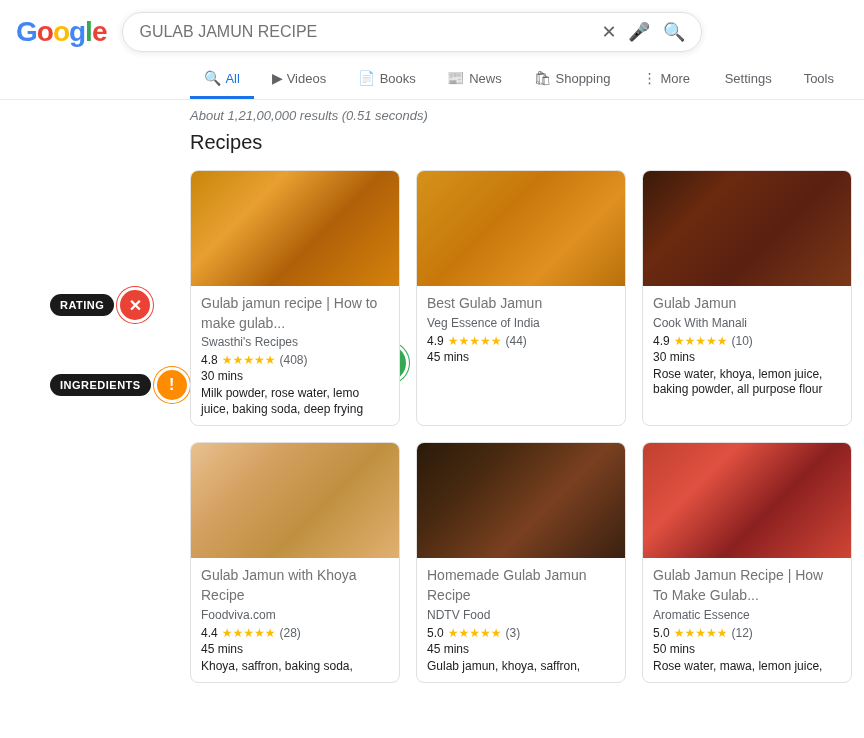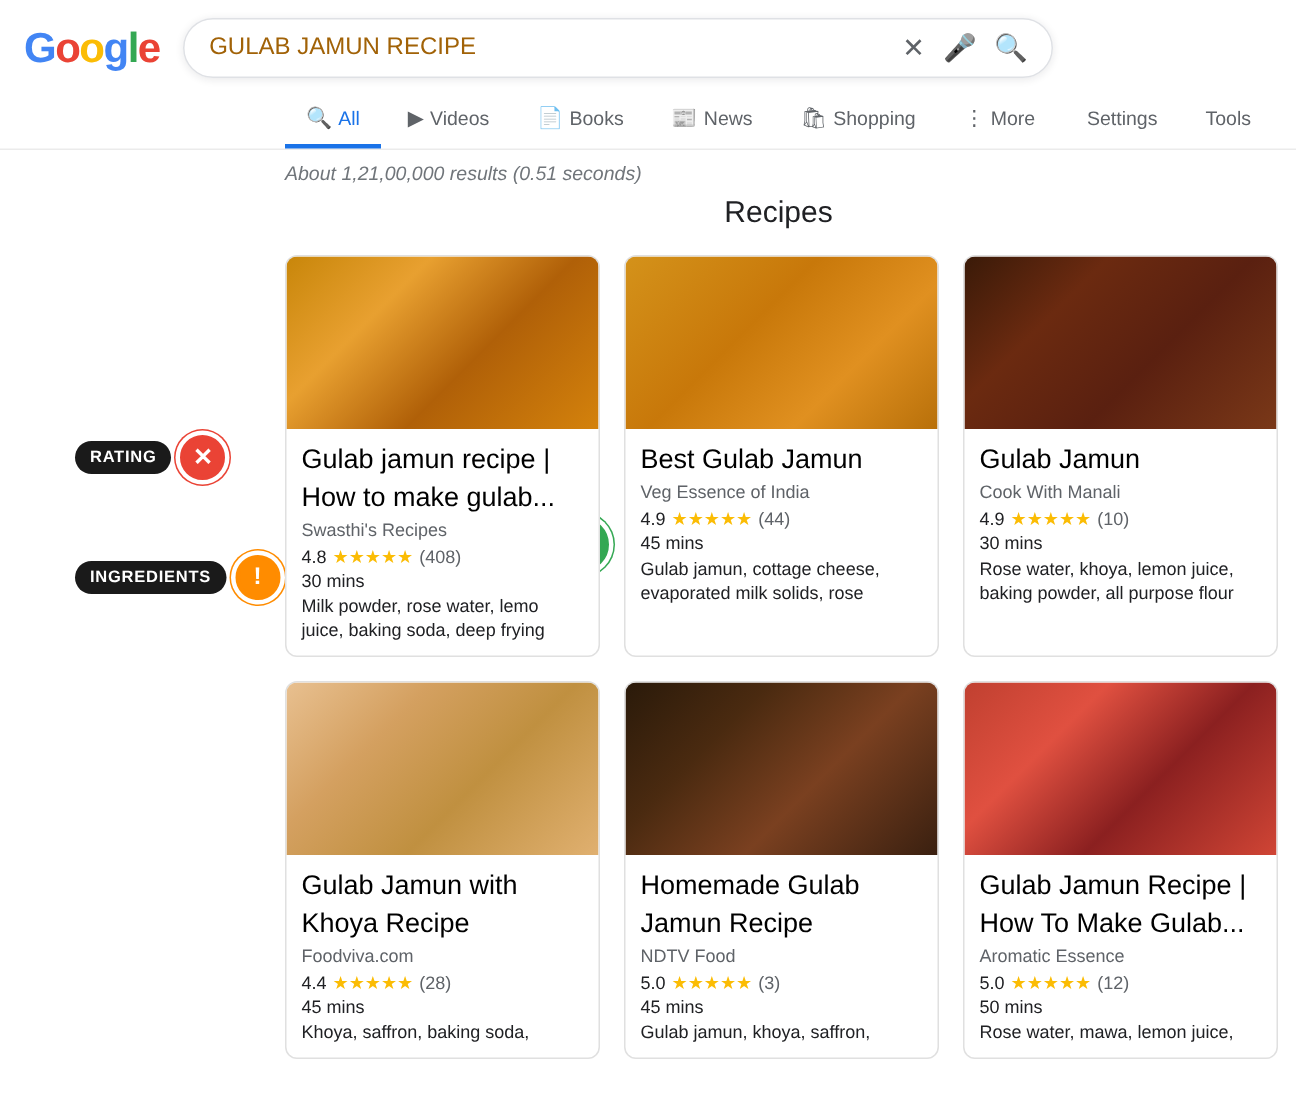--- a/index.html
+++ b/index.html
@@ -7,57 +7,57 @@
 
     
     .header { display: flex; align-items: center; padding: 12px 16px 0 16px; gap: 16px; }
     .google-logo { display: flex; align-items: center; font-size: 28px; font-weight: bold; letter-spacing: -1px; cursor: pointer; }
     .g-blue { color: #4285F4; }
     .g-red { color: #EA4335; }
     .g-yellow { color: #FBBC05; }
     .g-green { color: #34A853; }
 
     .search-bar { display: flex; align-items: center; border: 1px solid #dfe1e5; border-radius: 24px; padding: 8px 16px; flex: 1; max-width: 580px; box-shadow: 0 1px 6px rgba(32,33,36,0.1); }
-    .search-input { border: none; outline: none; font-size: 16px; flex: 1; color: #a16207; background: transparent; }
+    .search-input { border: none; outline: none; font-size: 16px; flex: 1; color: #737373; background: transparent; }
     .search-icons { display: flex; align-items: center; gap: 12px; }
     .icon-btn { background: none; border: none; cursor: pointer; display: flex; align-items: center; color: #5f6368; font-size: 18px; }
 
     
     .nav-tabs { display: flex; align-items: center; padding: 8px 16px 0 190px; border-bottom: 1px solid #ebebeb; gap: 4px; }
     .nav-tab { display: flex; align-items: center; gap: 4px; padding: 10px 14px; font-size: 13px; color: #5f6368; cursor: pointer; border-bottom: 3px solid transparent; text-decoration: none; }
     .nav-tab.active { color: #1a73e8; border-bottom-color: #1a73e8; }
     .nav-tab-icon { font-size: 14px; }
     .nav-right { margin-left: auto; display: flex; gap: 4px; }
     .nav-right .nav-tab { color: #5f6368; }
 
     
     .results-info { padding: 8px 33px 8px 190px; font-size: 13px; color: #70757a; font-style: italic; }
 
     
     .main-content { padding: 0 16px 16px 190px; }
 
     
-    .section-title { font-size: 20px; color: #202124; margin-bottom: 16px; font-weight: normal; text-align: center; }
+    .section-title { font-size: 20px; color: #202124; margin-bottom: 16px; font-weight: normal; }
 
     .recipe-grid { display: grid; grid-template-columns: repeat(3, 210px); gap: 16px; position: relative; }
 
     .recipe-card { border: 1px solid #e0e0e0; border-radius: 8px; overflow: hidden; cursor: pointer; background: #fff; }
 
     .recipe-img { width: 100%; height: 115px; object-fit: cover; background: #f1f3f4; display: flex; align-items: center; justify-content: center; }
 
     
     .img-1 { background: linear-gradient(135deg, #c8860a 0%, #e8a030 30%, #b06008 60%, #d4820c 100%); }
     .img-2 { background: linear-gradient(135deg, #d4921a 0%, #c8780a 40%, #e09020 70%, #b8700a 100%); }
     .img-3 { background: linear-gradient(135deg, #3a1a08 0%, #6b2a10 30%, #5a2010 60%, #7a3818 100%); }
     .img-4 { background: linear-gradient(135deg, #e8c090 0%, #d4a060 30%, #c09040 60%, #e0b070 100%); }
     .img-5 { background: linear-gradient(135deg, #2a1a0a 0%, #4a2a10 30%, #7a4020 60%, #3a2010 100%); }
     .img-6 { background: linear-gradient(135deg, #c04030 0%, #e05040 30%, #8b2020 60%, #d04535 100%); }
 
     .recipe-body { padding: 8px 10px; }
-    .recipe-title { font-size: 18px; color: #000000; line-height: 1.4; margin-bottom: 2px; }
+    .recipe-title { font-size: 14px; color: #737373; line-height: 1.4; margin-bottom: 2px; }
     .recipe-source { font-size: 12px; color: #5f6368; margin-bottom: 4px; }
     .recipe-rating { display: flex; align-items: flex-end; gap: 4px; font-size: 12px; margin-bottom: 2px; }
     .stars { color: #fbbc04; font-size: 12px; }
     .rating-count { color: #5f6368; }
     .recipe-time { font-size: 12px; color: #202124; margin-bottom: 3px; }
     .recipe-ingredients { font-size: 12px; color: #202124; line-height: 1.3; }
 
     
     .annotations { position: absolute; left: -140px; top: 120px; display: flex; flex-direction: column; gap: 50px; }
     .badge { display: flex; align-items: center; gap: 6px; }
@@ -169,21 +169,20 @@
         <div class="recipe-img img-2"></div>
         <div class="recipe-body">
           <div class="recipe-title">Best Gulab Jamun</div>
           <div class="recipe-source">Veg Essence of India</div>
           <div class="recipe-rating">
             <span class="rating-num">4.9</span>
             <span class="stars">★★★★★</span>
             <span class="rating-count">(44)</span>
           </div>
           <div class="recipe-time">45 mins</div>
-          <div class="recipe-ingredients">Gulab jamun, cottage cheese, evaporated milk solids, rose</div>
         </div>
       </div>
       <div class="recipe-card">
         <div class="recipe-img img-3"></div>
         <div class="recipe-body">
           <div class="recipe-title">Gulab Jamun</div>
           <div class="recipe-source">Cook With Manali</div>
           <div class="recipe-rating">
             <span class="rating-num">4.9</span>
             <span class="stars">★★★★★</span>

